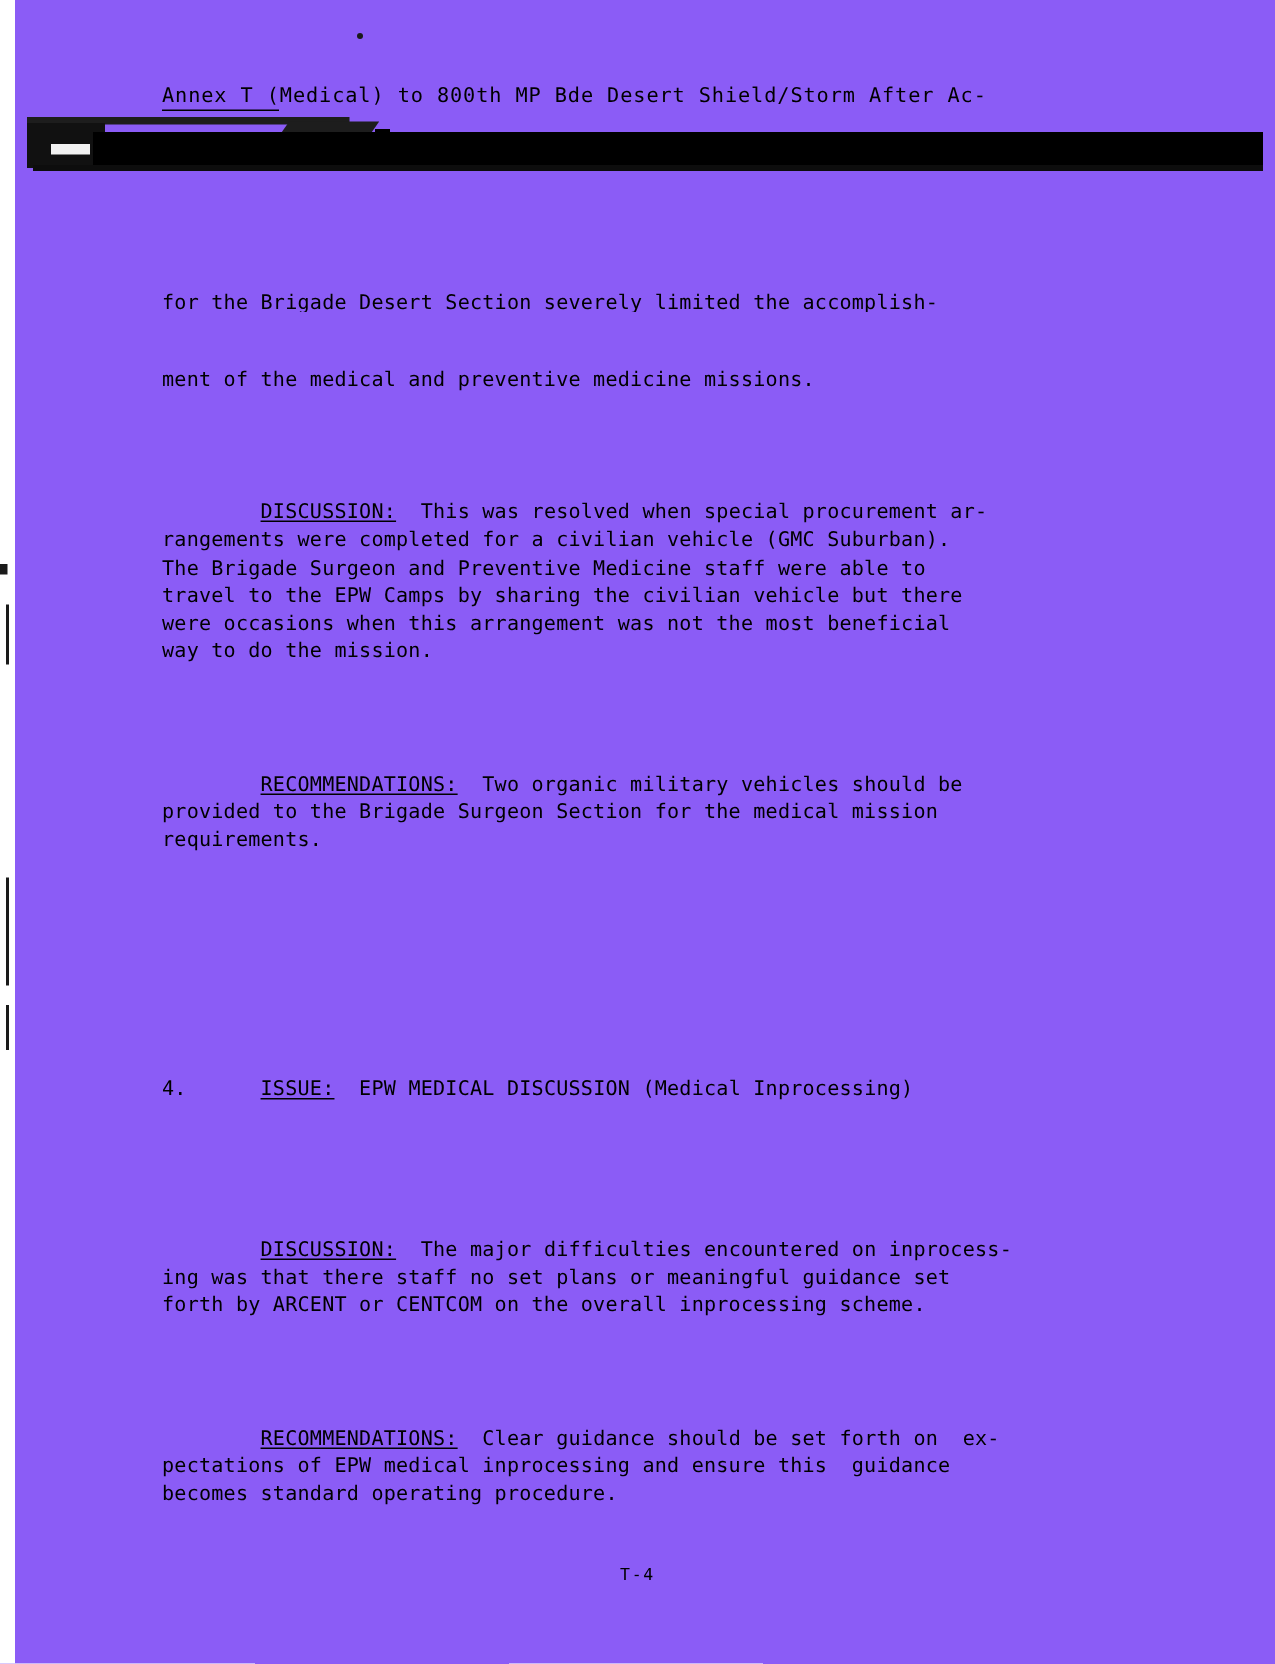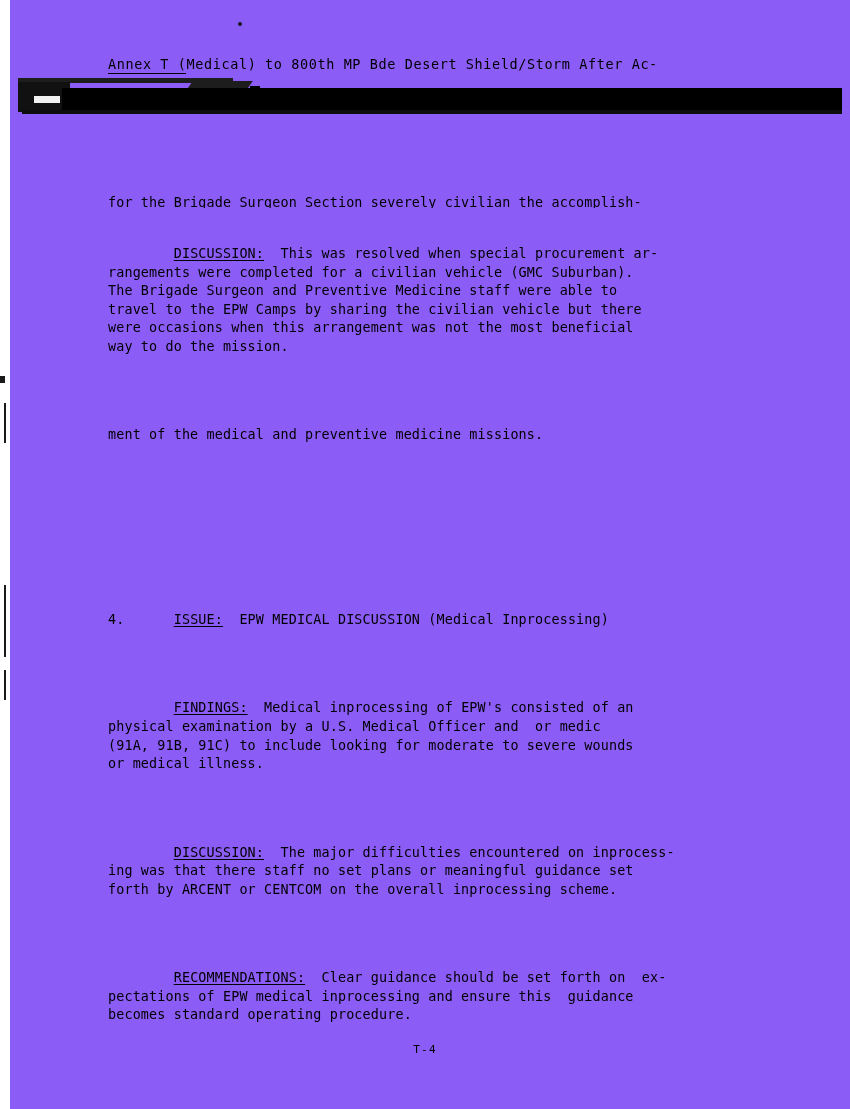--- a/index.html
+++ b/index.html
@@ -164,39 +164,38 @@
     <div class="band-left">
       <div class="band-left-inner"></div>
     </div>
     <div class="band-main"></div>
     <div class="nub"></div>
     <div class="band-bottom"></div>
   </div>
 
   <div class="body-text">
 
-    <p class="para tight"><span class="clip-line">for the Brigade Surgeon Section severely civilian the accomplish-</span></p>
+    <p class="para tight"><span class="clip-line">for the Brigade Desert Section severely limited the accomplish-</span></p>
+    <p class="para"><span>ment of the medical and preventive medicine missions.</span></p>
+
     <p class="para">	<u>DISCUSSION:</u><span>  This was resolved when special procurement ar-
 rangements were completed for a civilian vehicle (GMC Suburban).
 The Brigade Surgeon and Preventive Medicine staff were able to
 travel to the EPW Camps by sharing the civilian vehicle but there
 were occasions when this arrangement was not the most beneficial
 way to do the mission.</span></p>
 
-    <p class="para"><span>ment of the medical and preventive medicine missions.</span></p>
-
+    <p class="para">	<u>RECOMMENDATIONS:</u><span>  Two organic military vehicles should be
+provided to the Brigade Surgeon Section for the medical mission
+requirements.</span></p>
 
     <div class="gap-lg"></div>
 
     <p class="para"><span>4.</span>	<u>ISSUE:</u><span>  EPW MEDICAL DISCUSSION (Medical Inprocessing)</span></p>
 
-    <p class="para">	<u>FINDINGS:</u><span>  Medical inprocessing of EPW's consisted of an
-physical examination by a U.S. Medical Officer and  or medic
-(91A, 91B, 91C) to include looking for moderate to severe wounds
-or medical illness.</span></p>
 
     <p class="para">	<u>DISCUSSION:</u><span>  The major difficulties encountered on inprocess-
 ing was that there staff no set plans or meaningful guidance set
 forth by ARCENT or CENTCOM on the overall inprocessing scheme.</span></p>
 
     <p class="para">	<u>RECOMMENDATIONS:</u><span>  Clear guidance should be set forth on  ex-
 pectations of EPW medical inprocessing and ensure this  guidance
 becomes standard operating procedure.</span></p>
 
     

